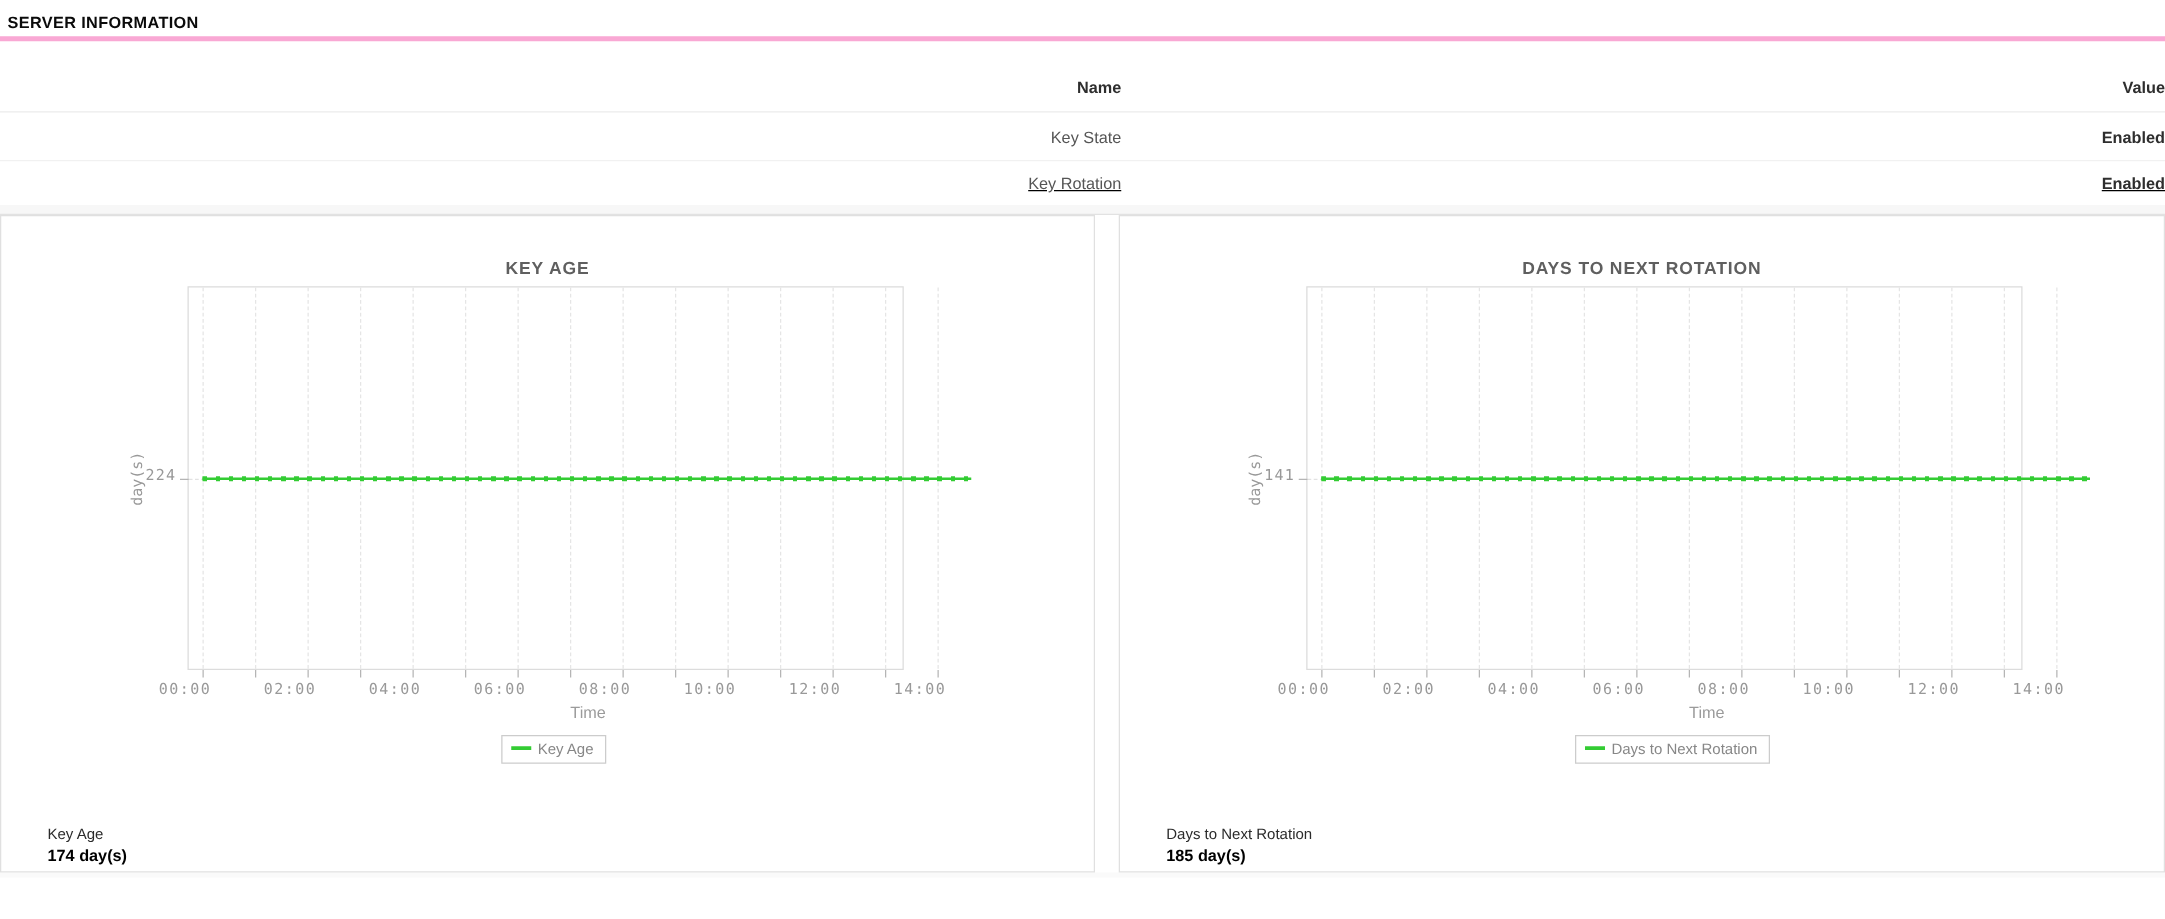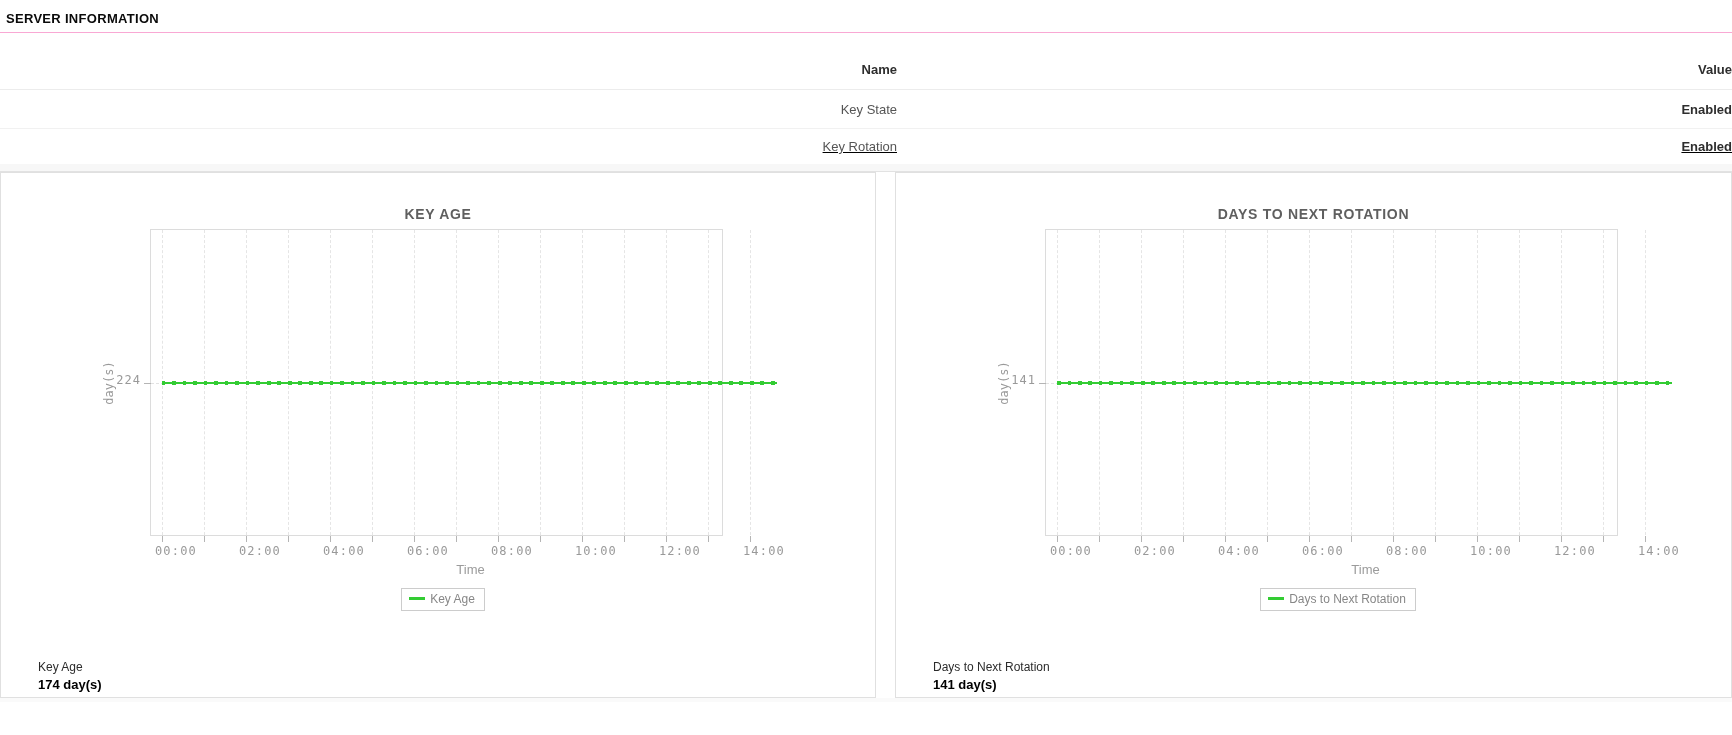--- a/index.html
+++ b/index.html
@@ -1,20 +1,20 @@
 <!DOCTYPE html>
 <html><head>
 <meta charset="utf-8">
 <style>
   * { margin:0; padding:0; box-sizing:border-box; }
   html,body { width:1732px; height:735px; background:#ffffff; overflow:hidden;
               font-family:"Liberation Sans", sans-serif; }
 
   
-  .sect-header { height:33px; padding:9px 0 0 6px; border-bottom:1px solid #f9a8d4; background:#fff; }
+  .sect-header { height:33px; padding:9px 0 0 6px; border-bottom:4px solid #f9a8d4; background:#fff; }
   .sect-header .title { font-size:13px; font-weight:bold; color:#0a0a0a; letter-spacing:.3px; }
 
   
   .info-table { width:100%;text-align:right; }
   .info-row { display:grid; grid-template-columns:897px 1fr; align-items:center; }
   .info-row.head { padding:29px 0 12px 0; border-bottom:1px solid #ececec; }
   .info-row.head .cell { font-size:13px; font-weight:bold; color:#2e2e2e; }
   .info-row.body { height:39px; border-bottom:1px solid #f1f1f1; }
   .info-row.body:last-of-type { border-bottom:none; height:35px;text-decoration:underline; }
   .cell.name { padding-left:9px; font-size:13px; color:#555; }
@@ -34,21 +34,21 @@
   .plot { position:absolute; left:149px; top:56px; width:573px; height:307px;
           border:1px solid #dcdcdc; background:#fff; }
   .vgrid { position:absolute; top:0; bottom:0; width:0; border-left:1px dashed #e5e5e5; }
   .hgrid { position:absolute; left:0; right:0; height:0; border-top:1px dashed #e2e2e2; }
   .series-line { position:absolute; height:2px; background:#33cc33; }
   .series-markers { position:absolute; height:4px;
       background:repeating-linear-gradient(90deg,#33cc33 0 3.5px, rgba(51,204,51,0) 3.5px 10.5px); }
   .xtick { position:absolute; top:306px; height:6px; width:0; border-left:1px solid #b5b5b5; }
   .ytick { position:absolute; left:-7px; width:7px; height:0; border-top:1px solid #b5b5b5; }
 
-  .xlab { position:absolute; top:314px; width:70px; margin-left:-35px; text-align:right;
+  .xlab { position:absolute; top:314px; width:70px; margin-left:-35px; text-align:left;
           font-family:"DejaVu Sans Mono", monospace; font-size:12px; letter-spacing:1.2px; color:#999; }
   .ylab { position:absolute; right:calc(100% + 10px); top:143px;
           font-family:"DejaVu Sans Mono", monospace; font-size:12px; letter-spacing:1px; color:#999; }
   .yaxis-title { position:absolute; right:calc(100% + 42px); top:50%;
           transform:translate(50%,-50%) rotate(-90deg);
           font-family:"DejaVu Sans Mono", monospace; font-size:12px; color:#999; white-space:nowrap; }
   .xaxis-title { position:absolute; left:149px; width:641px; top:389px; text-align:center;
           font-size:13px; color:#9b9b9b; }
 
   .legend-row { position:absolute; left:92px; width:700px; top:415px; text-align:center; }
@@ -194,18 +194,18 @@
         <div class="ytick" style="top: 153px;"></div>
         <div class="series-line" style="left: 11px; width: 615px; top: 152px; background: rgb(51, 204, 51);"></div>
         <div class="series-markers" style="left: 11px; width: 615px; top: 151px;"></div>
       </div>
     <div class="xaxis-title">Time</div>
     <div class="legend-row">
       <span class="legend-box"><span class="legend-dash"></span><span>Days to Next Rotation</span></span>
     </div>
     <div class="summary">
       <div class="s-label">Days to Next Rotation</div>
-      <div class="s-value">141 day(s)</div>
+      <div class="s-value">185 day(s)</div>
     </div>
   </div>
 </div>
 
 <div class="page-bottom"></div>
 
 </body></html>

